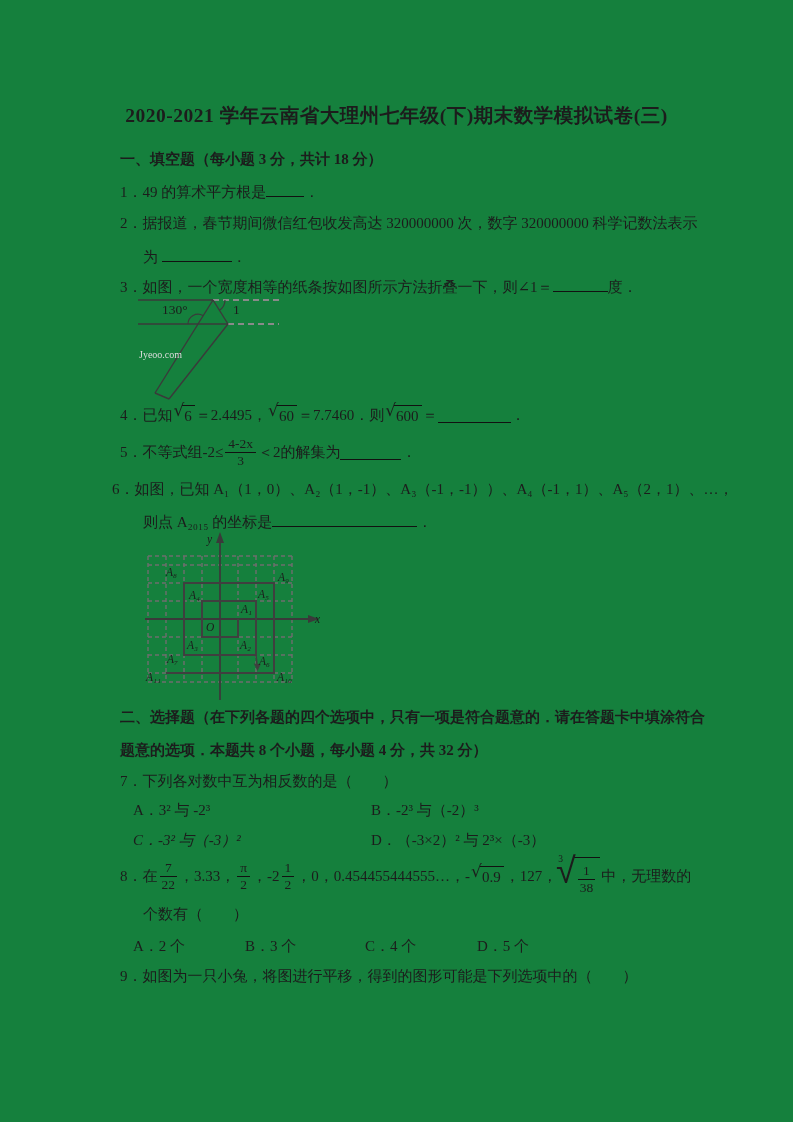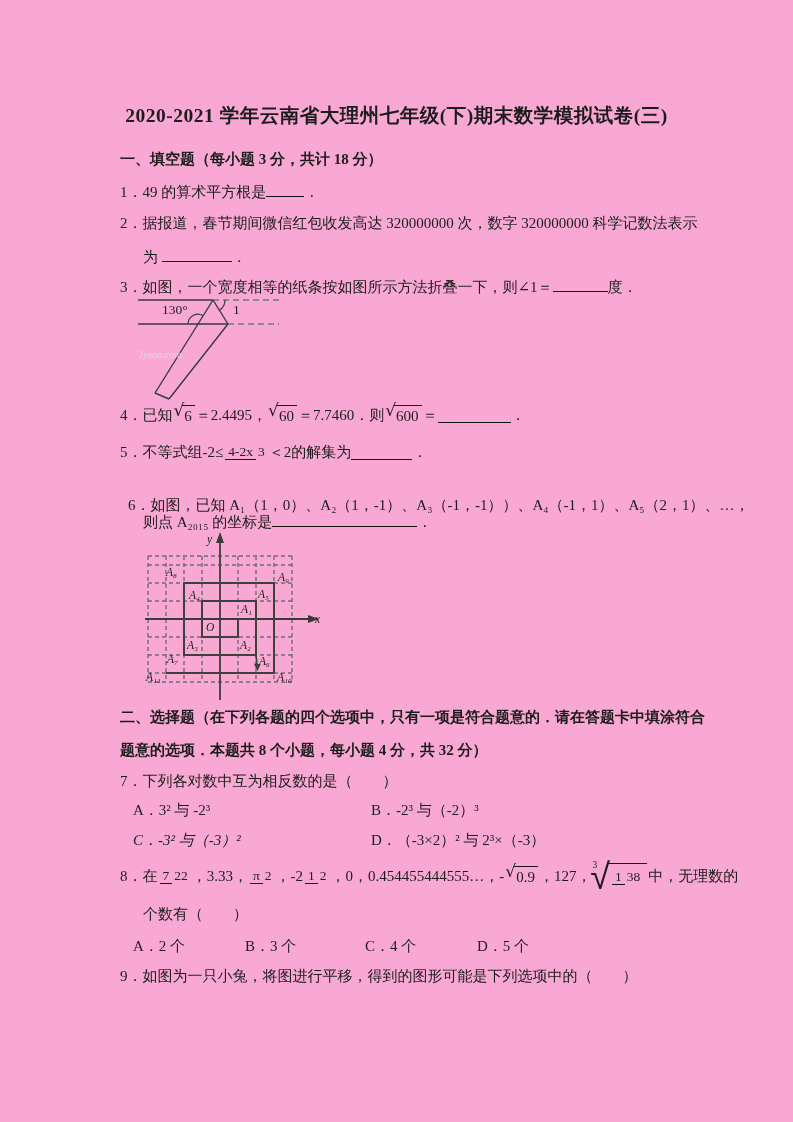--- a/index.html
+++ b/index.html
@@ -1,24 +1,24 @@
 <!DOCTYPE html>
 <html><head>
 <meta charset="utf-8">
 <style>
   html,body{margin:0;padding:0;background:#ffffff;}
-  .page{position:relative;width:793px;height:1122px;background:#f9a8d4;overflow:hidden;
+  .page{position:relative;width:793px;height:1122px;background:#15803d;overflow:hidden;
         font-family:"Liberation Serif","DejaVu Serif",serif;color:#1c1c1c;}
   .title{position:absolute;top:102px;left:0;width:793px;text-align:center;
          font-size:19.5px;font-weight:bold;letter-spacing:0.5px;}
   .line{position:absolute;font-size:15px;line-height:20px;white-space:nowrap;}
   .bold{font-weight:bold;}
   .mathline{display:flex;align-items:center;}
   .blank{display:inline-block;border-bottom:1.2px solid #111;height:15px;vertical-align:baseline;}
-  .frac{display:inline-flex;justify-content:center;
+  .frac{display:inline-flex;flex-direction:column;justify-content:center;
         font-size:13.5px;line-height:1.15;margin:0 2px;}
   .fnum{border-bottom:1.2px solid #111;padding:0 3px;text-align:center;}
   .fden{padding:0 2px;text-align:center;}
   .sqrt{display:inline-flex;align-items:flex-start;margin:0 1px;}
   .rad{font-family:"DejaVu Sans",sans-serif;font-size:17px;line-height:13px;
        margin-right:-2px;transform:translateY(-1px);}
   .vinc{border-top:1.2px solid #111;padding:0 3px 0 2px;}
   .rad2{font-size:36px;line-height:27px;font-weight:300;margin-right:-3px;transform:translateY(0px);}
   .ridx{font-size:9.5px;position:relative;transform:translateY(-8px);margin-right:-7px;z-index:2;}
   .vincf{padding:2px 3px 0 3px;}
@@ -86,21 +86,21 @@
       <span class="frac">
         <span class="fnum">4-2x</span>
         <span class="fden">3</span>
       </span>
       <span>＜2</span>
       <span>的解集为 </span>
       <span class="blank" style="width:61px;"></span>
       <span>．</span>
   </div>
 
-  <div class="line" style="top:479px;left:128px;margin-top:16px;"><span>6．</span><span>如图，已知 A₁（1，0）、A₂（1，-1）、A₃（-1，-1））、A₄（-1，1）、A₅（2，1）、…，</span></div>
+  <div class="line" style="top:479px;left:112px;"><span>6．</span><span>如图，已知 A₁（1，0）、A₂（1，-1）、A₃（-1，-1））、A₄（-1，1）、A₅（2，1）、…，</span></div>
   <div class="line" style="top:511px;left:143px;"><span>则点 A₂₀₁₅ 的坐标是</span><span class="blank" style="width:145px;"></span><span>．</span></div>
 
   <svg class="line" style="top:531px;left:145px;" width="185" height="172" viewBox="0 0 185 172">
     <g stroke="#6e6e6e" stroke-width="1.4" stroke-dasharray="4 3">
       <line x1="3" y1="25" x2="3" y2="151"></line>
         <line x1="21" y1="25" x2="21" y2="151"></line>
       <line x1="39" y1="25" x2="39" y2="151"></line>
         <line x1="57" y1="25" x2="57" y2="151"></line>
       <line x1="93" y1="25" x2="93" y2="151"></line>
         <line x1="111" y1="25" x2="111" y2="151"></line>

